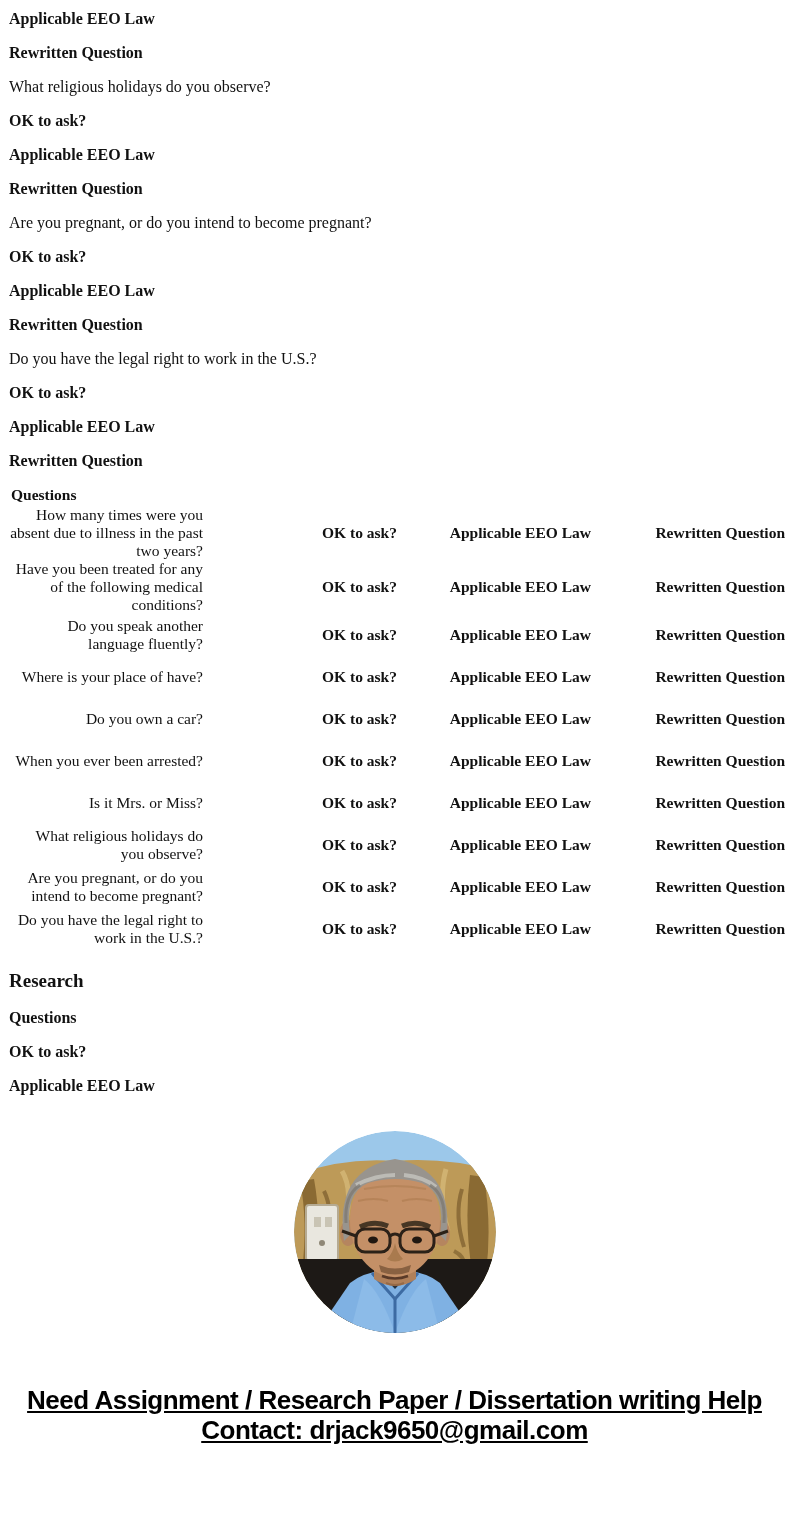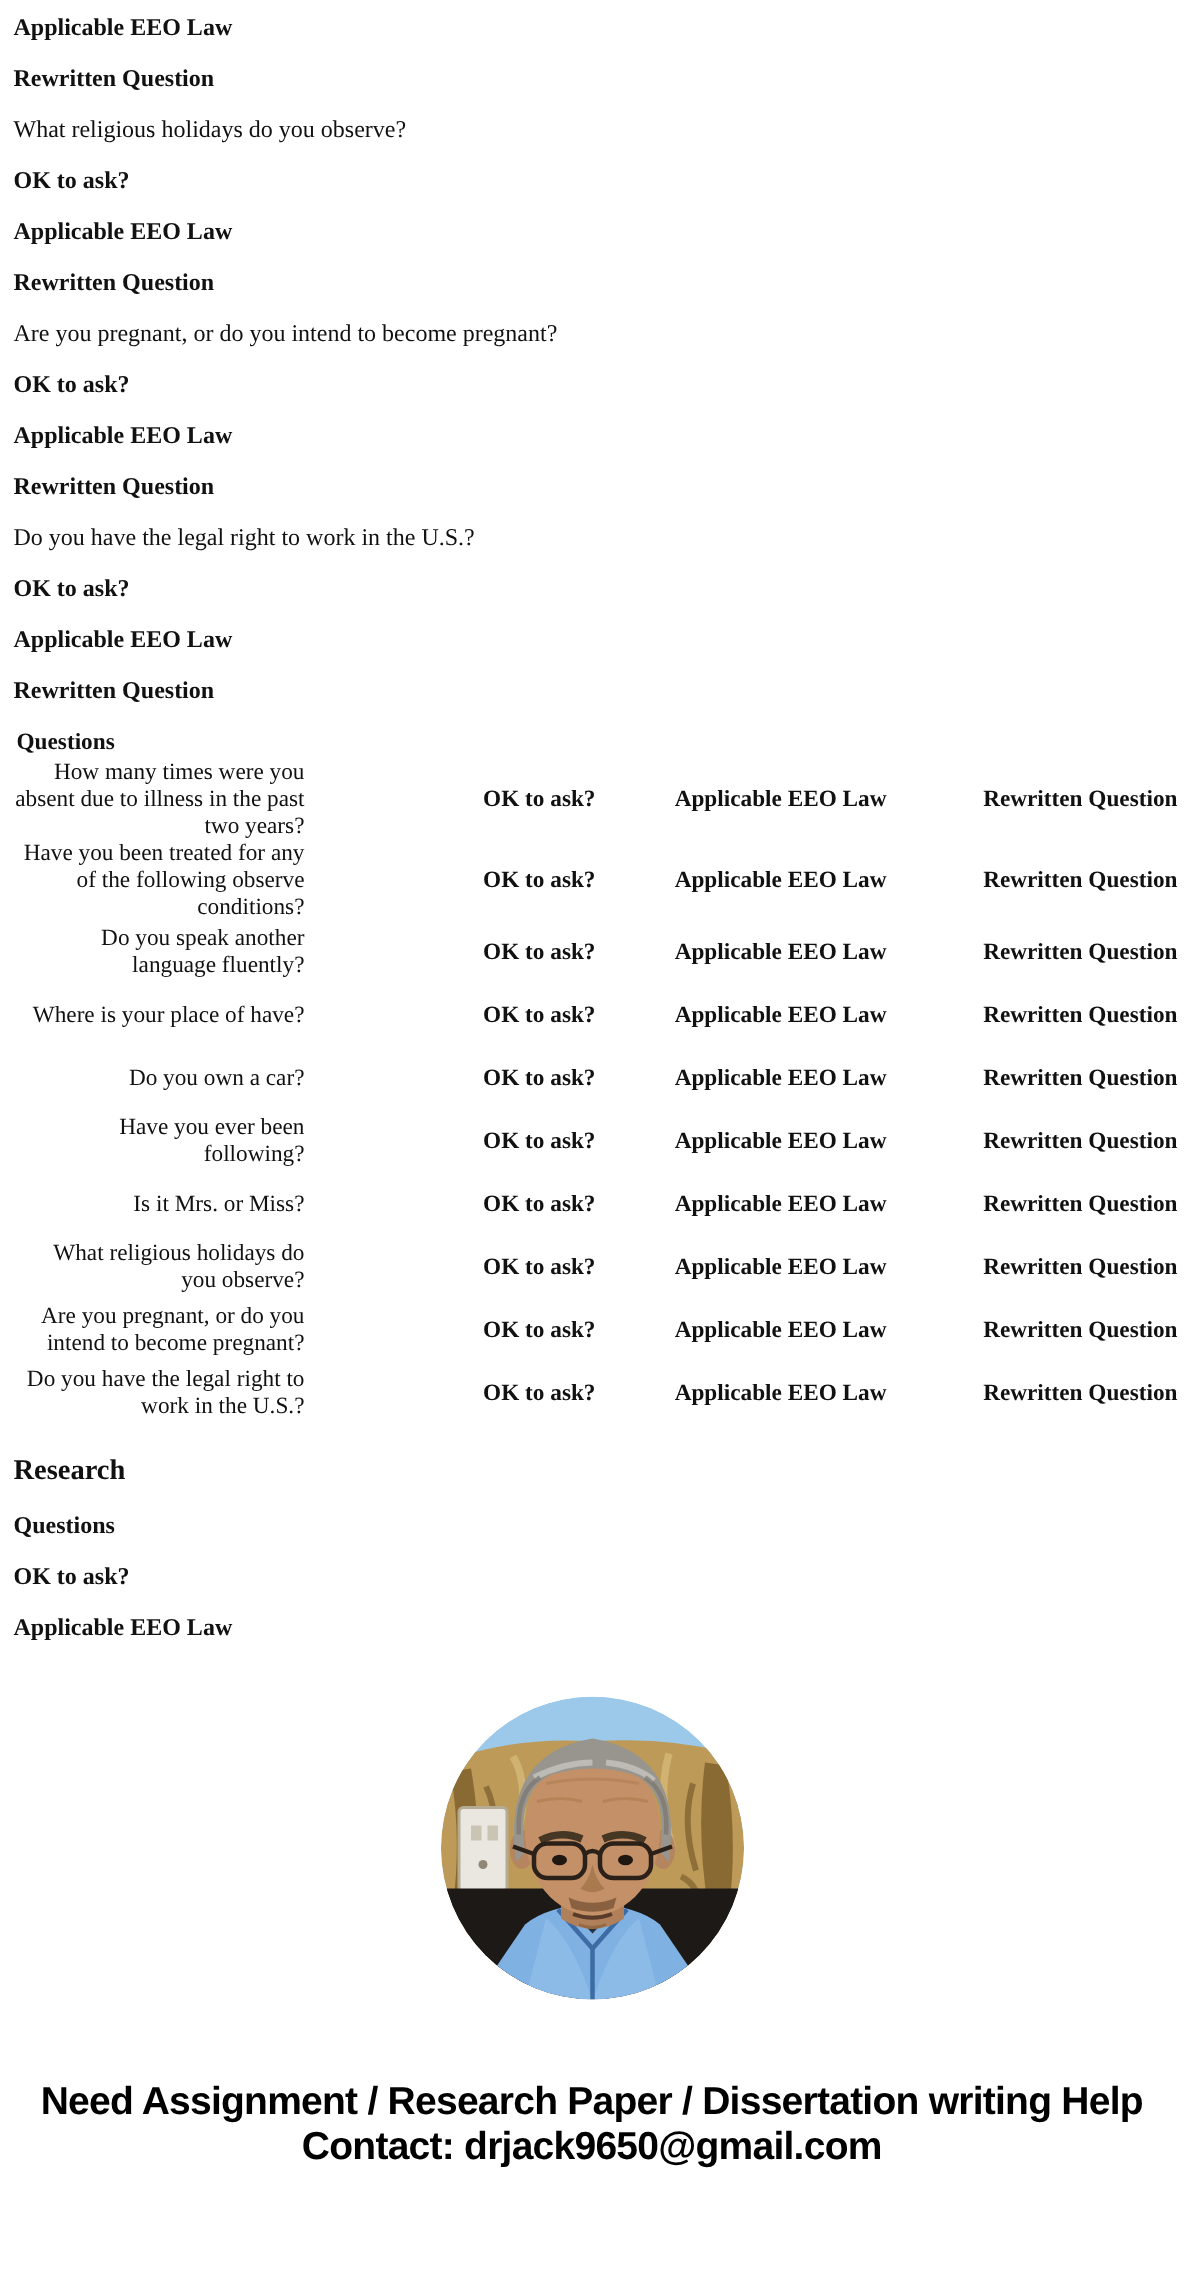--- a/index.html
+++ b/index.html
@@ -74,20 +74,21 @@
   .footer {
     margin-top: 52px;
     padding-bottom: 27px;
     text-align: center;
     font-family: "Liberation Sans", "DejaVu Sans", sans-serif;
     font-weight: 700;
     color: #000000;
     font-size: 26px;
     line-height: 30px;
     letter-spacing: -0.5px;
+    text-decoration: underline;
   }
   .footer-inner {
     width: 740px;
     margin: 0 auto;
   }
 </style>
 </head>
 <body>
 
 <div class="doc">
@@ -111,21 +112,21 @@
 
   <table class="questions">
     <tbody>
       <tr>
         <td class="col-question">How many times were you absent due to illness in the past two years?</td>
         <td class="col-ok">OK to ask?</td>
         <td class="col-law">Applicable EEO Law</td>
         <td class="col-rewritten">Rewritten Question</td>
       </tr>
       <tr>
-        <td class="col-question">Have you been treated for any of the following observe conditions?</td>
+        <td class="col-question">Have you been treated for any of the following medical conditions?</td>
         <td class="col-ok">OK to ask?</td>
         <td class="col-law">Applicable EEO Law</td>
         <td class="col-rewritten">Rewritten Question</td>
       </tr>
       <tr>
         <td class="col-question">Do you speak another language fluently?</td>
         <td class="col-ok">OK to ask?</td>
         <td class="col-law">Applicable EEO Law</td>
         <td class="col-rewritten">Rewritten Question</td>
       </tr>
@@ -135,21 +136,21 @@
         <td class="col-law">Applicable EEO Law</td>
         <td class="col-rewritten">Rewritten Question</td>
       </tr>
       <tr>
         <td class="col-question">Do you own a car?</td>
         <td class="col-ok">OK to ask?</td>
         <td class="col-law">Applicable EEO Law</td>
         <td class="col-rewritten">Rewritten Question</td>
       </tr>
       <tr>
-        <td class="col-question">Have you ever been following?</td>
+        <td class="col-question">When you ever been arrested?</td>
         <td class="col-ok">OK to ask?</td>
         <td class="col-law">Applicable EEO Law</td>
         <td class="col-rewritten">Rewritten Question</td>
       </tr>
       <tr>
         <td class="col-question">Is it Mrs. or Miss?</td>
         <td class="col-ok">OK to ask?</td>
         <td class="col-law">Applicable EEO Law</td>
         <td class="col-rewritten">Rewritten Question</td>
       </tr>

